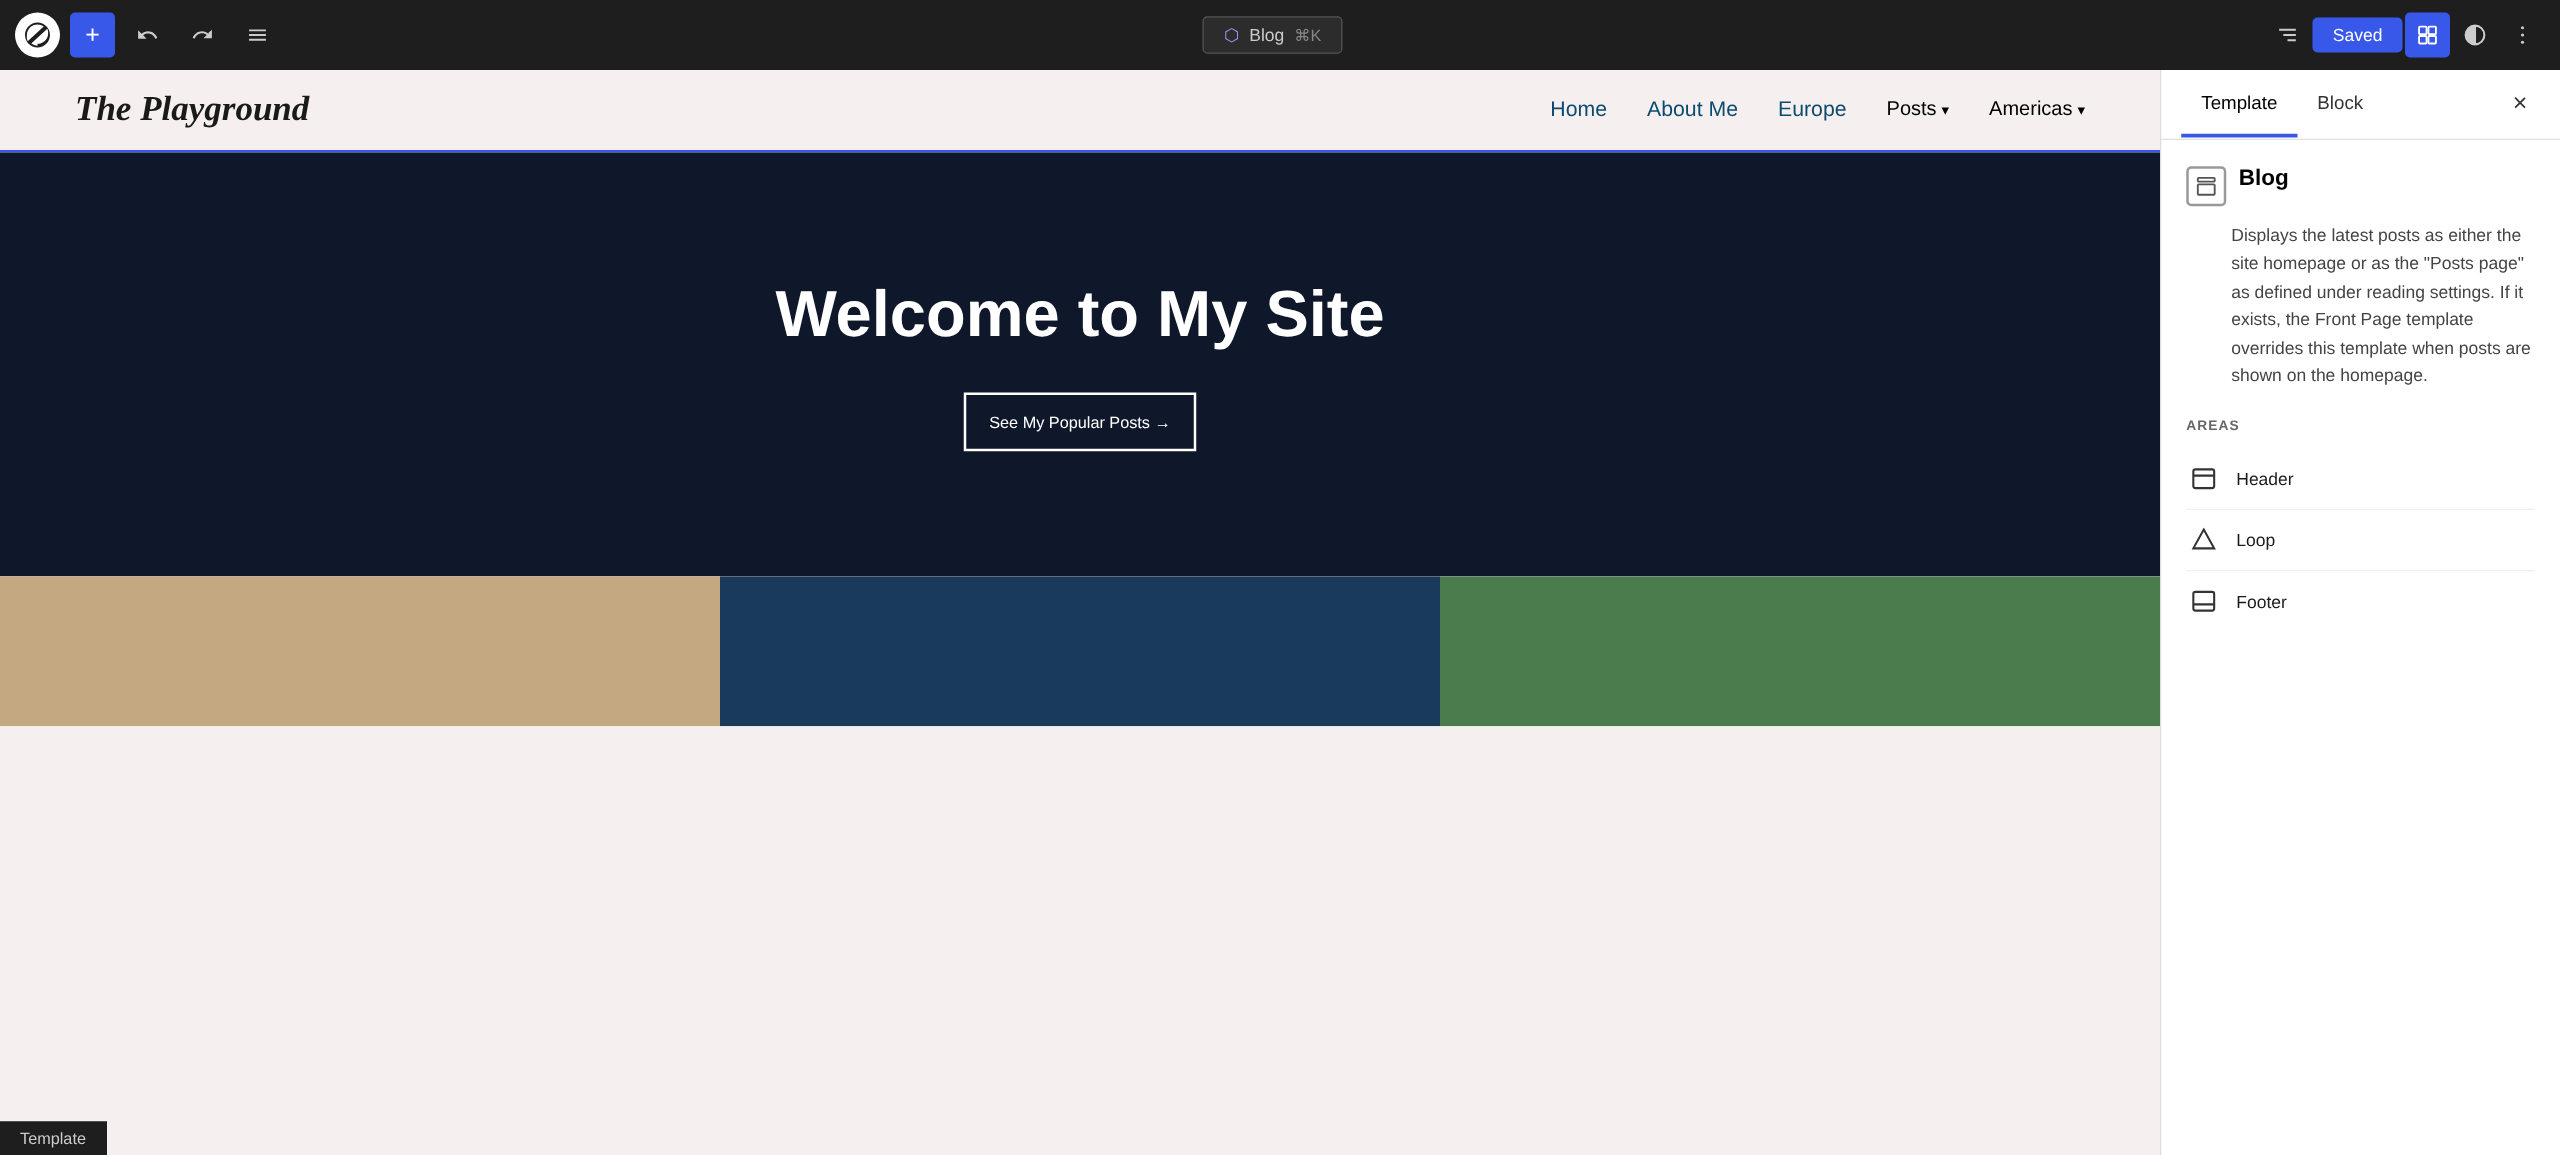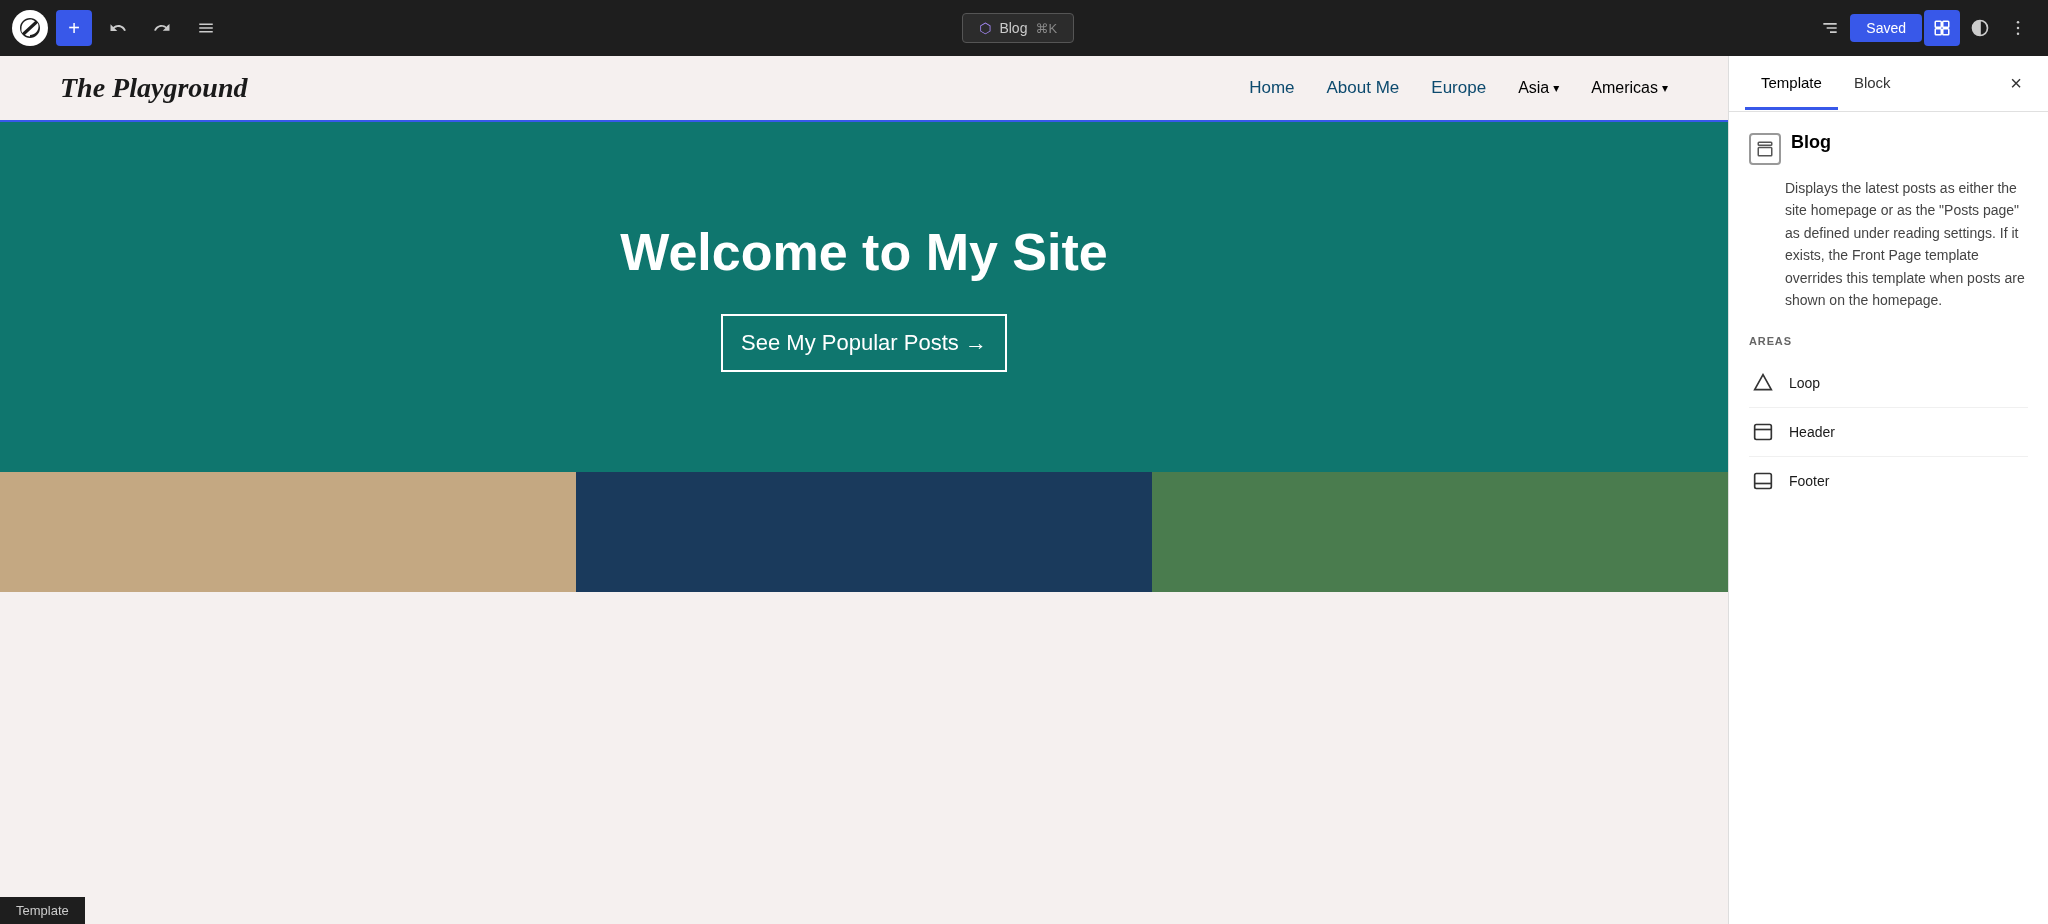--- a/index.html
+++ b/index.html
@@ -154,21 +154,21 @@
     .site-nav .has-dropdown {
       display: flex;
       align-items: center;
       gap: 4px;
       cursor: pointer;
     }
     .chevron { font-size: 12px; }
 
     
     .hero-section {
-      background: #0f766e;
+      background: #0f172a;
       color: #fff;
       text-align: center;
       padding: 100px 60px;
     }
     .hero-title {
       font-size: 52px;
       font-weight: bold;
       margin-bottom: 32px;
     }
     .hero-desc {
@@ -177,21 +177,21 @@
       max-width: 760px;
       margin: 0 auto 48px;
       color: #ddd;
     }
     .hero-btn {
       display: inline-block;
       border: 2px solid #fff;
       color: #fff;
       background: transparent;
       padding: 14px 18px;
-      font-size: 22px;
+      font-size: 13px;
       cursor: pointer;
       text-decoration: none;
     }
 
     
     .posts-preview {
       display: flex;
       gap: 0;
       height: 120px;
       overflow: hidden;
@@ -379,21 +379,21 @@
   <div class="canvas-area">
     <div class="site-preview">
 
       <div class="site-header">
         <div class="site-title">The Playground</div>
         <nav class="site-nav">
           <a href="#">Home</a>
           <a href="#">About Me</a>
           <a href="#">Europe</a>
           <div class="has-dropdown">
-            <span>Asia</span>
+            <span>Posts</span>
             <span class="chevron">▾</span>
           </div>
           <div class="has-dropdown">
             <span>Americas</span>
             <span class="chevron">▾</span>
           </div>
         </nav>
       </div>
 
       <div class="hero-section">
@@ -430,34 +430,34 @@
         <div class="template-name">Blog</div>
       </div>
 
       <p class="template-desc">Displays the latest posts as either the site homepage or as the "Posts page" as defined under reading settings. If it exists, the Front Page template overrides this template when posts are shown on the homepage.</p>
 
       <div class="areas-label">AREAS</div>
 
       <div class="area-item">
         <div class="area-icon">
           <svg width="20" height="20" viewBox="0 0 24 24" fill="none" stroke="#333" stroke-width="2">
-              <polygon points="12,2 22,20 2,20"></polygon>
-            </svg>
-        </div>
-        <span class="area-label">Loop</span>
-      </div>
-
-      <div class="area-item">
-        <div class="area-icon">
-          <svg width="20" height="20" viewBox="0 0 24 24" fill="none" stroke="#333" stroke-width="2">
               <rect x="2" y="3" width="20" height="18" rx="2"></rect>
               <line x1="2" y1="9" x2="22" y2="9"></line>
             </svg>
         </div>
         <span class="area-label">Header</span>
+      </div>
+
+      <div class="area-item">
+        <div class="area-icon">
+          <svg width="20" height="20" viewBox="0 0 24 24" fill="none" stroke="#333" stroke-width="2">
+              <polygon points="12,2 22,20 2,20"></polygon>
+            </svg>
+        </div>
+        <span class="area-label">Loop</span>
       </div>
 
       <div class="area-item">
         <div class="area-icon">
           <svg width="20" height="20" viewBox="0 0 24 24" fill="none" stroke="#333" stroke-width="2">
               <rect x="2" y="3" width="20" height="18" rx="2"></rect>
               <line x1="2" y1="15" x2="22" y2="15"></line>
             </svg>
         </div>
         <span class="area-label">Footer</span>

